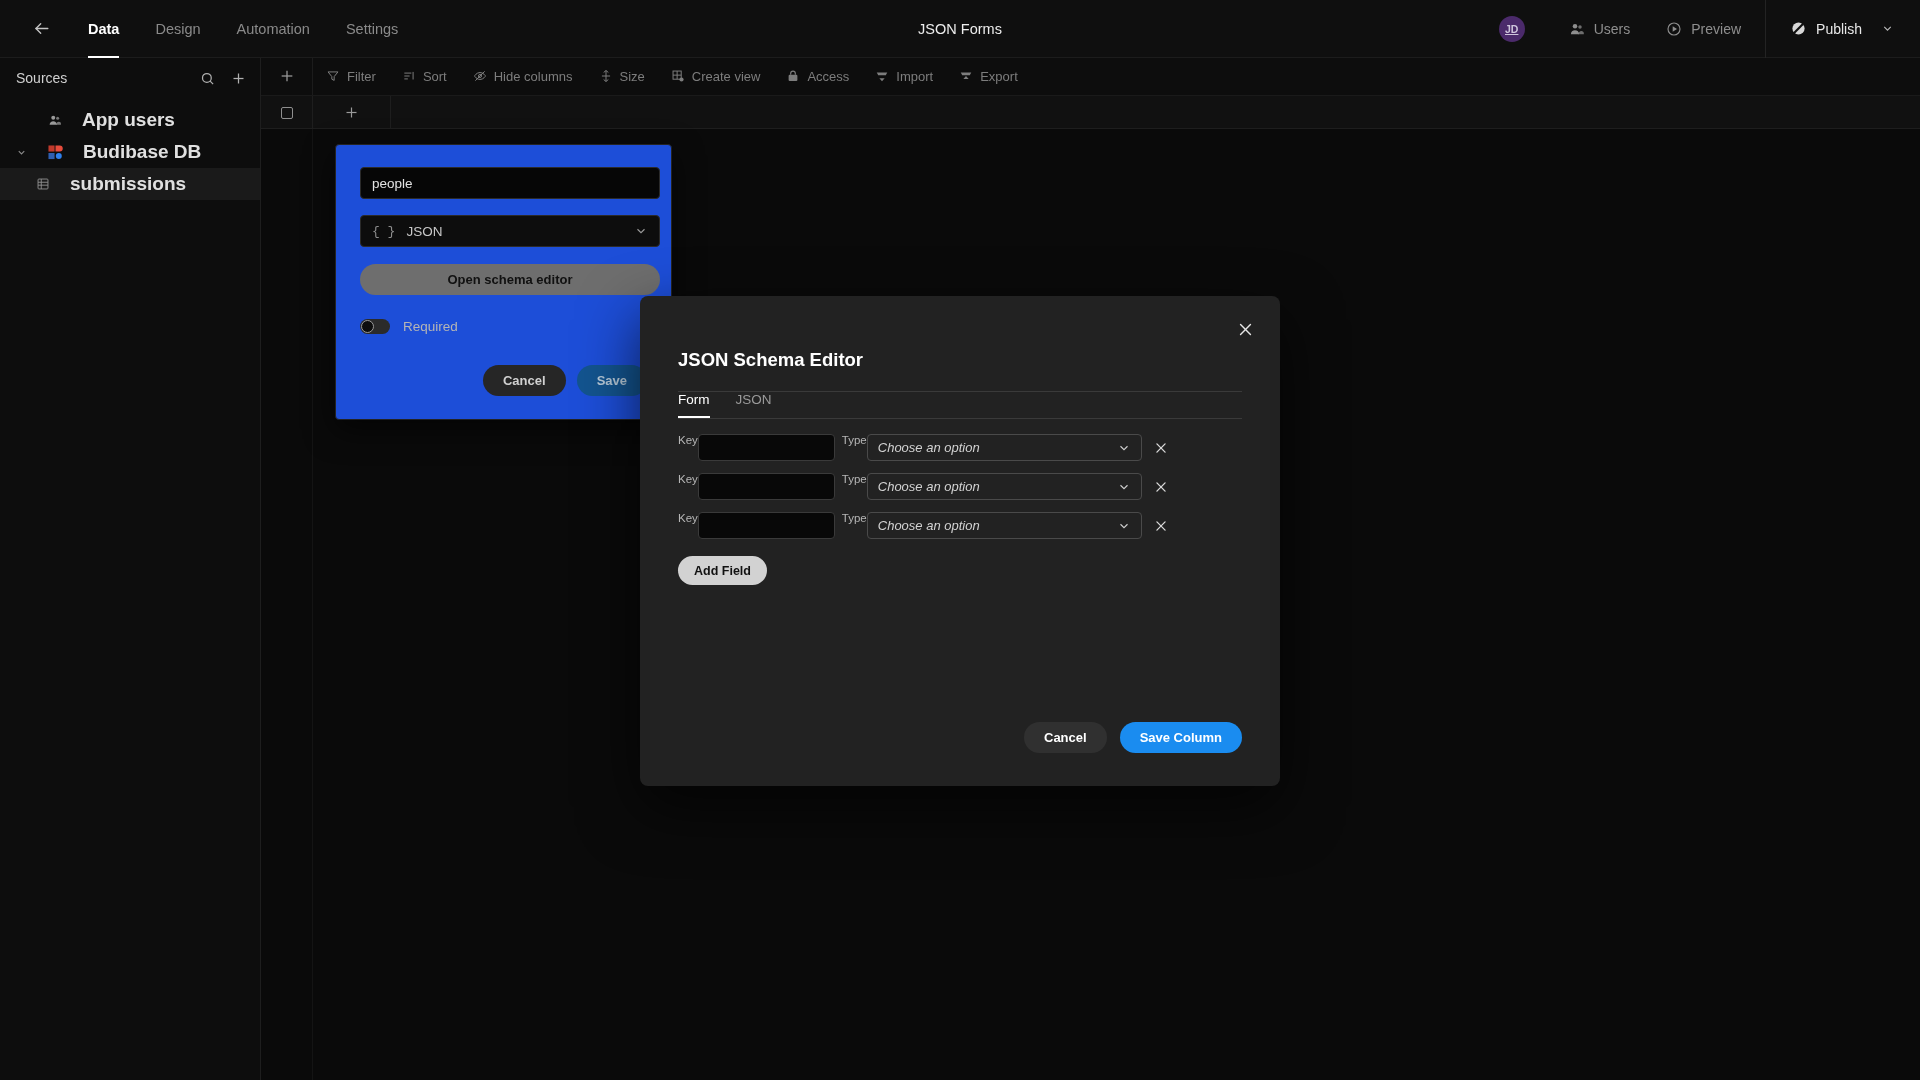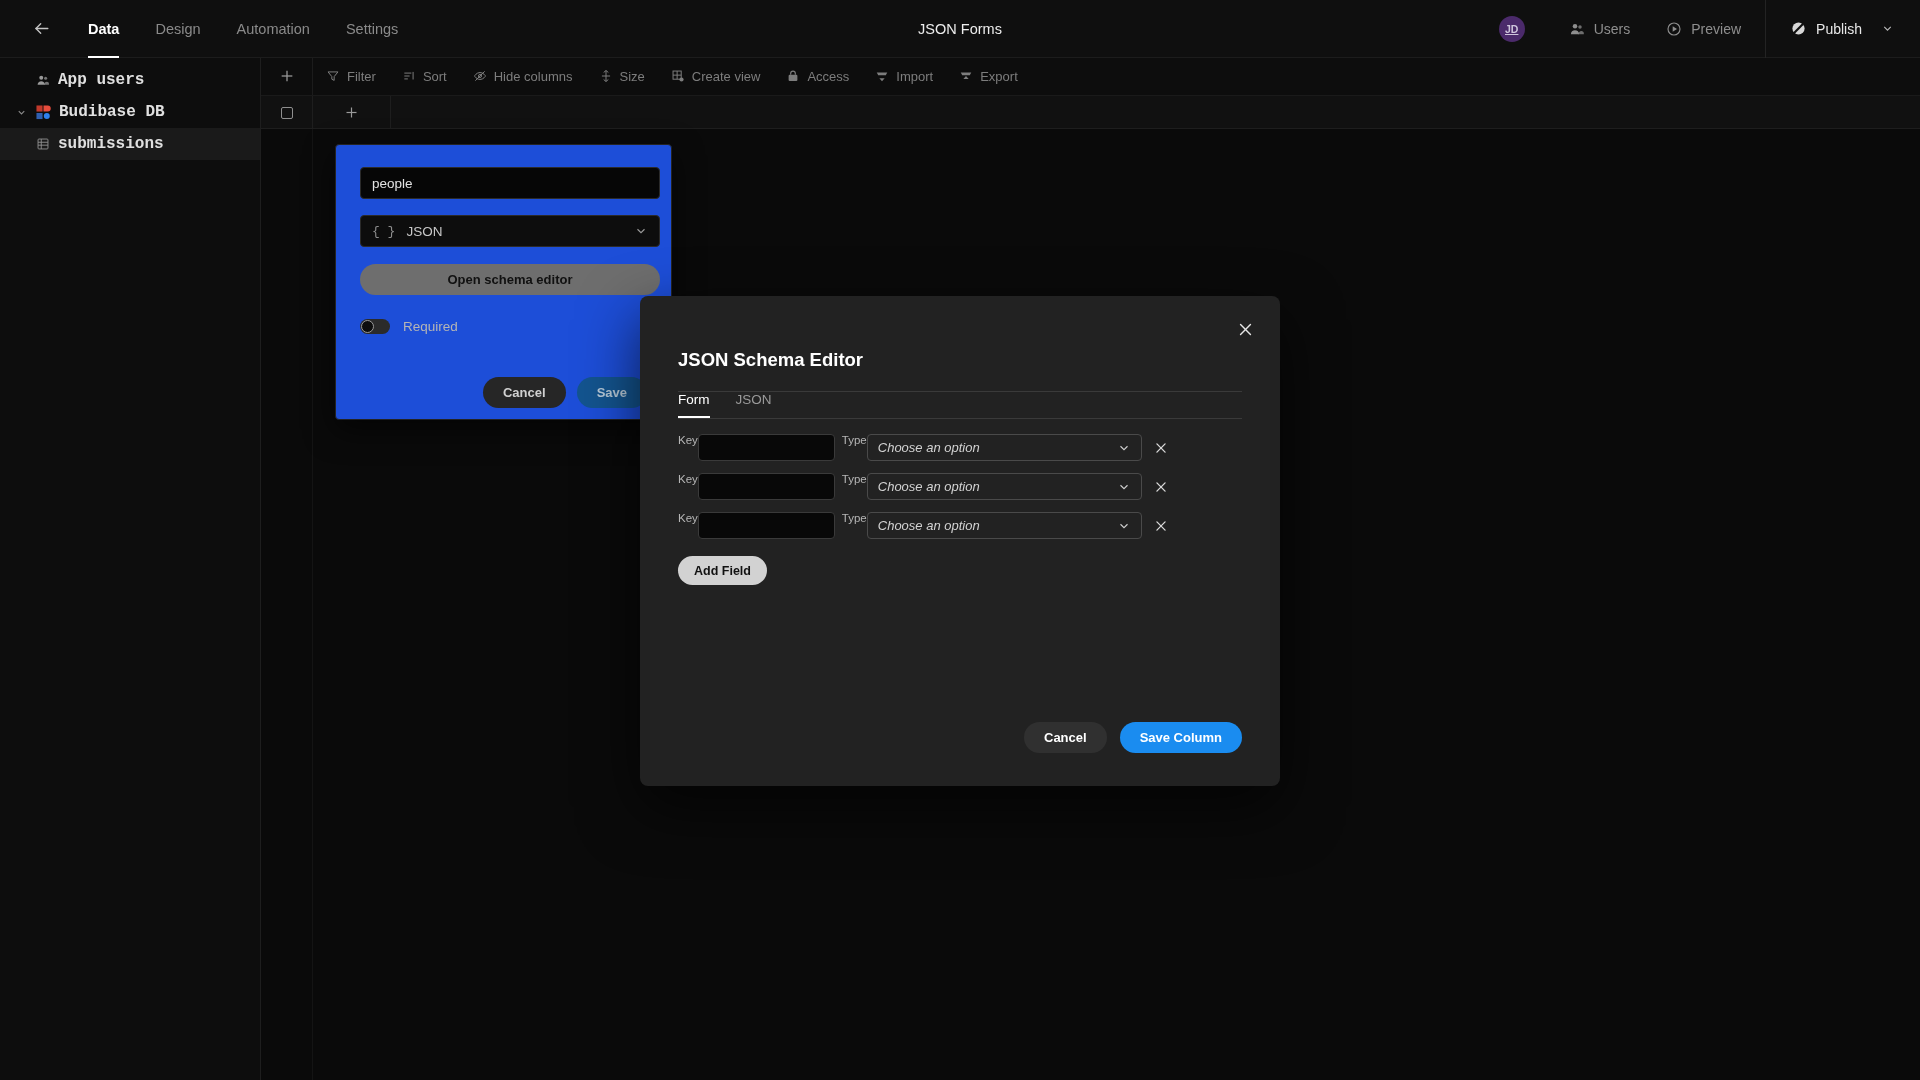--- a/index.html
+++ b/index.html
@@ -61,21 +61,21 @@
     background: #0d0d0d; border-right: 1px solid #1e1e1e;
   }
   #sources-head {
     height: 40px; display: flex; align-items: center; padding: 0 14px 0 16px;
   }
   #sources-title { font-size: 14px; color: #d0d0d0; }
   #sources-actions { margin-left: auto; display: flex; align-items: center; gap: 16px; }
   .side-icon { color: #b0b0b0; cursor: pointer; display: flex; }
   .src-row {
     display: flex; align-items: center; height: 32px; padding-left: 16px;
-    font-size: 16px; color: #cfcfcf; cursor: pointer; gap: 8px; font-family: Liberation Mono, monospace;
+    font-size: 19px; color: #cfcfcf; cursor: pointer; gap: 20px;
   }
   .src-row.selected { background: #1a1a1a; }
   .src-row .caret { width: 12px; color: #8a8a8a; display: flex; align-items: center; }
   .src-row .label { font-weight: 700; color: #e0e0e0; }
   .indent { padding-left: 36px; }
 
   
   #toolbar {
     position: absolute; top: 58px; left: 261px; width: 1659px; height: 38px;
     display: flex; align-items: flex-end; border-bottom: 1px solid #1a1a1a;
@@ -150,21 +150,20 @@
     border-radius: 50%; background: #0d0d0d; border: 1.4px solid #9a9a9a;
   }
   #required-label { font-size: 13.5px; color: #b5b5b5; }
   #pop-actions {
     display: flex; justify-content: flex-end; gap: 11px; margin-top: 31px;
   }
   .btn {
     border: none; border-radius: 16px; height: 31px; padding: 0 20px;
     font-size: 13px; font-weight: 700; cursor: pointer;
     font-family: "Liberation Sans", sans-serif;
-    margin-top: 12px;
   }
   .btn-ghost { background: #262626; color: #d0d0d0; }
   .btn-primary-dim { background: #13548f; color: #b7c9d8; }
 
   
   #modal {
     position: absolute; left: 640px; top: 296px; width: 640px; height: 490px;
     background: #222222; border-radius: 8px;
     box-shadow: 0 22px 60px rgba(0,0,0,.65);
     padding: 0 38px;
@@ -280,20 +279,37 @@
       <span class="ico" style="margin-left:10px;color:#bbb">
         <svg width="13" height="13" viewBox="0 0 24 24" fill="none" stroke="currentColor" stroke-width="2">
             <polyline points="6 9 12 15 18 9"></polyline>
           </svg>
       </span>
     </div>
   </div>
 </div>
 
 <div id="sidebar">
+  <div id="sources-head">
+    <div id="sources-title">Sources</div>
+    <div id="sources-actions">
+      <span class="side-icon">
+        <svg width="15" height="15" viewBox="0 0 24 24" fill="none" stroke="currentColor" stroke-width="2">
+            <circle cx="11" cy="11" r="7"></circle>
+            <line x1="16.2" y1="16.2" x2="21" y2="21"></line>
+          </svg>
+      </span>
+      <span class="side-icon">
+        <svg width="15" height="15" viewBox="0 0 24 24" fill="none" stroke="currentColor" stroke-width="2">
+            <line x1="12" y1="4" x2="12" y2="20"></line>
+            <line x1="4" y1="12" x2="20" y2="12"></line>
+          </svg>
+      </span>
+    </div>
+  </div>
 
   <div class="src-row" style="margin-top:6px">
     <span class="caret"></span>
     <span class="ico" style="color:#9a9a9a">
       <svg width="14" height="14" viewBox="0 0 24 24" fill="currentColor">
           <circle cx="9" cy="8" r="3.4"></circle>
           <path d="M2.8 20c0-3.6 2.8-6 6.2-6s6.2 2.4 6.2 6z"></path>
           <circle cx="16.5" cy="9" r="2.6" opacity=".75"></circle>
           <path d="M14 20c0-3 2-5 4.6-5 2.2 0 3.6 1.4 3.6 3.4V20z" opacity=".75"></path>
         </svg>

